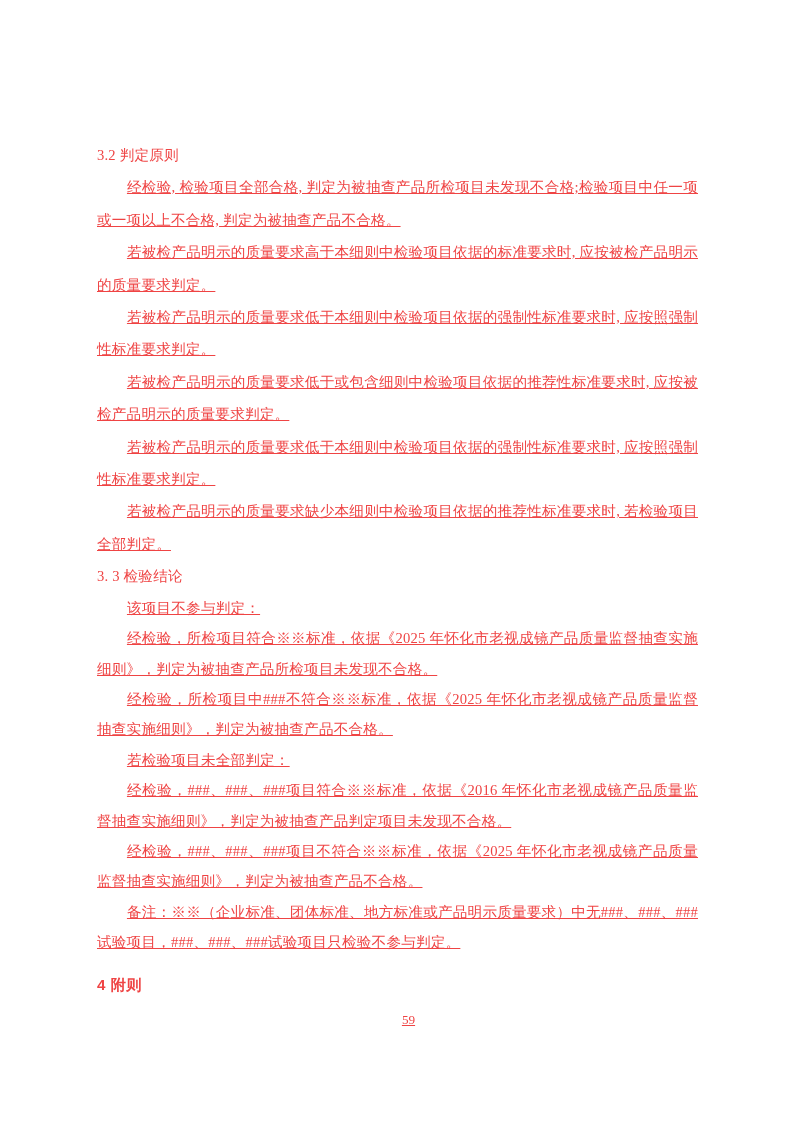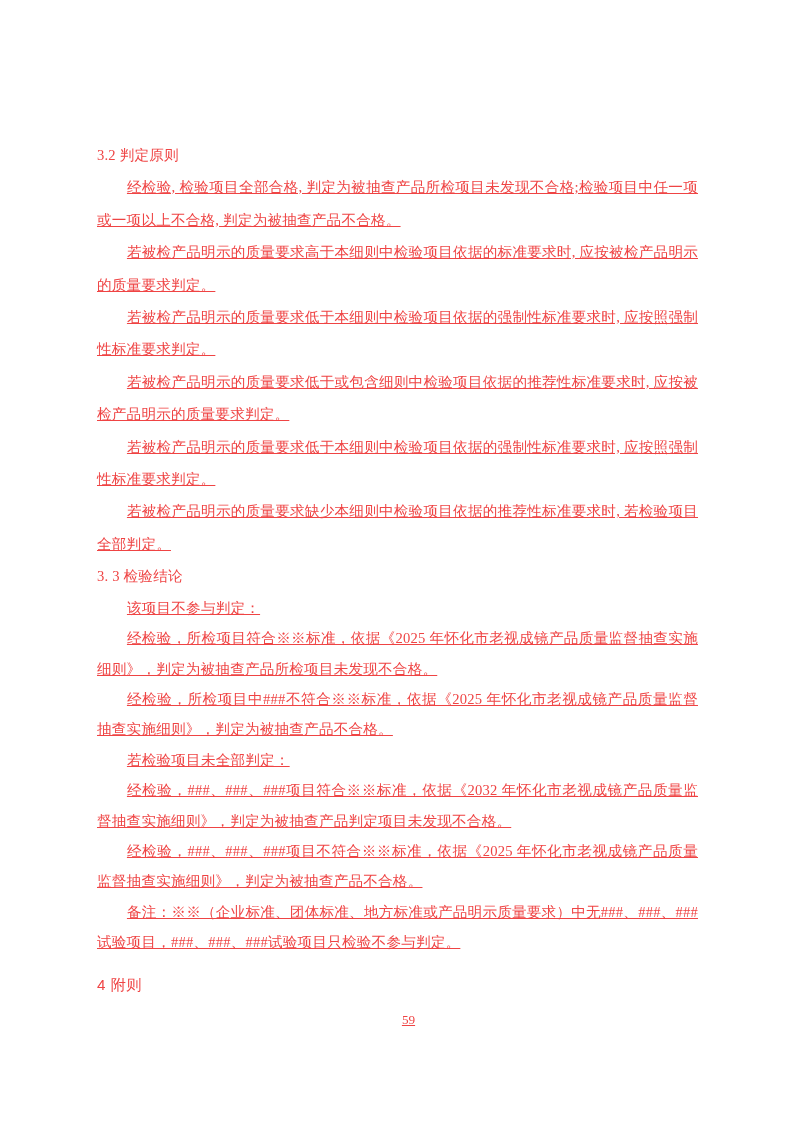--- a/index.html
+++ b/index.html
@@ -31,21 +31,21 @@
     letter-spacing: 0.2px;
   }
   .s32 { line-height: 32.4px; }
   .s33 { line-height: 30.4px; }
   .indent { text-indent: 2.05em; text-decoration: underline; }
   .sec-heading { text-indent: 0; }
   .h4-heading {
     margin: 0;
     margin-top: 12px;
     font-family: "Liberation Sans", "DejaVu Sans", sans-serif;
-    font-weight: normal;
+    font-weight: bold;
     font-size: 15.2px;
     line-height: 30px;
     letter-spacing: 0.5px;
     text-indent: 0;
   }
   .page-number {
     position: absolute;
     top: 1010px;
     left: 12px;
     width: 793px;
@@ -67,21 +67,21 @@
     <p class="line s32 indent">若被检产品明示的质量要求低于本细则中检验项目依据的强制性标准要求时, 应按照强制性标准要求判定。</p>
     <p class="line s32 indent">若被检产品明示的质量要求低于或包含细则中检验项目依据的推荐性标准要求时, 应按被检产品明示的质量要求判定。</p>
     <p class="line s32 indent">若被检产品明示的质量要求低于本细则中检验项目依据的强制性标准要求时, 应按照强制性标准要求判定。</p>
     <p class="line s32 indent">若被检产品明示的质量要求缺少本细则中检验项目依据的推荐性标准要求时, 若检验项目全部判定。</p>
 
     <p class="line s32 sec-heading">3. 3 检验结论</p>
     <p class="line s33 indent">该项目不参与判定：</p>
     <p class="line s33 indent">经检验，所检项目符合※※标准，依据《2025 年怀化市老视成镜产品质量监督抽查实施细则》，判定为被抽查产品所检项目未发现不合格。</p>
     <p class="line s33 indent">经检验，所检项目中###不符合※※标准，依据《2025 年怀化市老视成镜产品质量监督抽查实施细则》，判定为被抽查产品不合格。</p>
     <p class="line s33 indent">若检验项目未全部判定：</p>
-    <p class="line s33 indent">经检验，###、###、###项目符合※※标准，依据《2032 年怀化市老视成镜产品质量监督抽查实施细则》，判定为被抽查产品判定项目未发现不合格。</p>
+    <p class="line s33 indent">经检验，###、###、###项目符合※※标准，依据《2016 年怀化市老视成镜产品质量监督抽查实施细则》，判定为被抽查产品判定项目未发现不合格。</p>
     <p class="line s33 indent">经检验，###、###、###项目不符合※※标准，依据《2025 年怀化市老视成镜产品质量监督抽查实施细则》，判定为被抽查产品不合格。</p>
     <p class="line s33 indent">备注：※※（企业标准、团体标准、地方标准或产品明示质量要求）中无###、###、###试验项目，###、###、###试验项目只检验不参与判定。</p>
 
     <p class="h4-heading">4 附则</p>
   </div>
 
   <div class="page-number">59</div>
 </div>
 
 </body></html>

